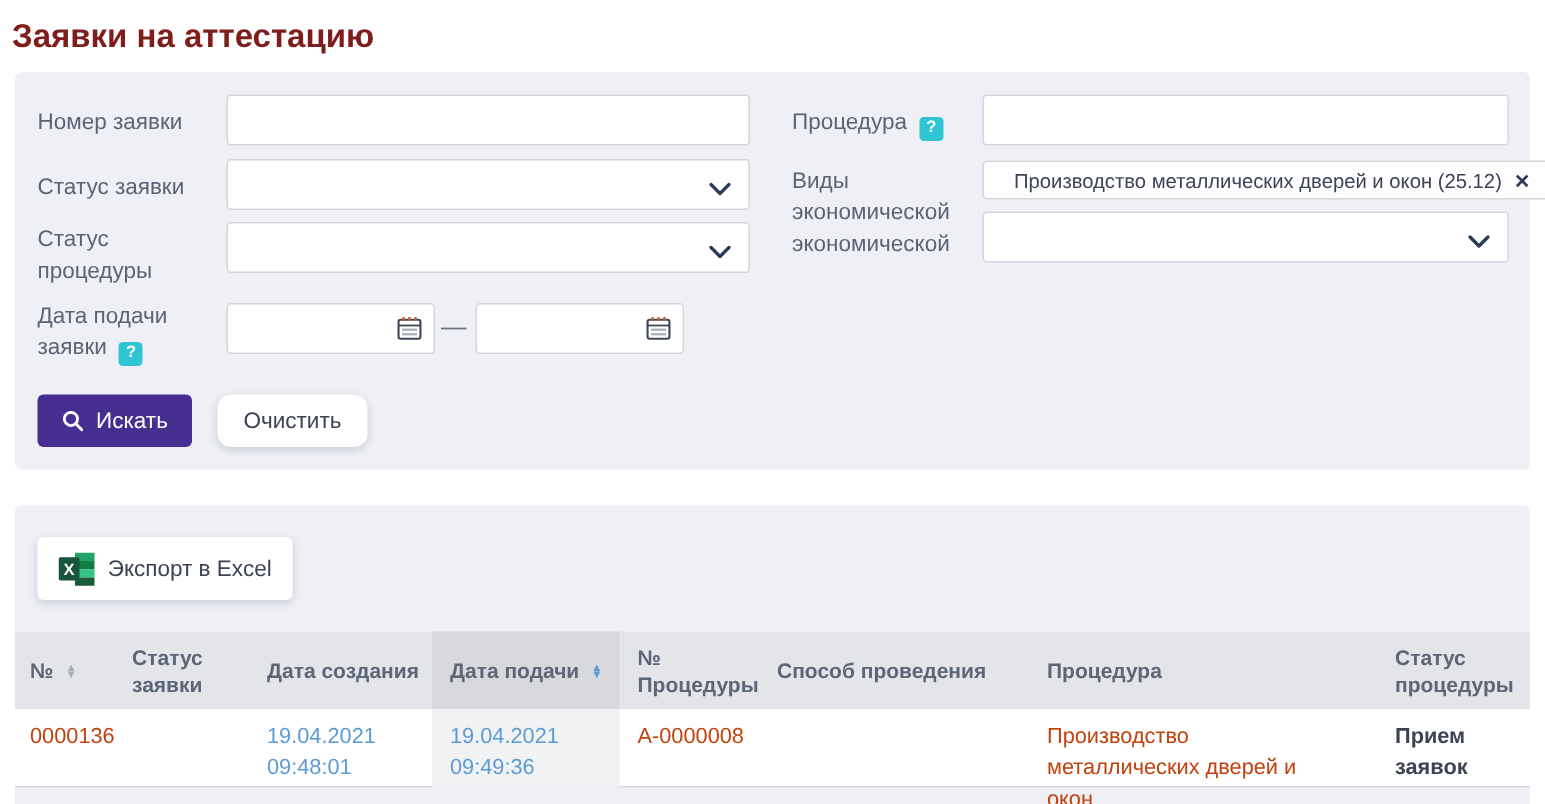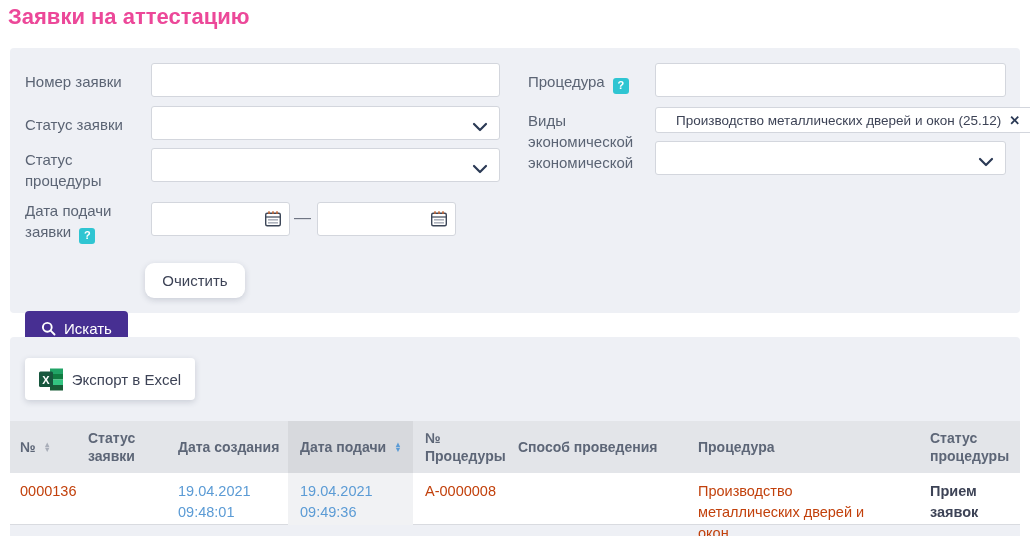--- a/index.html
+++ b/index.html
@@ -1,21 +1,21 @@
 <!DOCTYPE html>
 <html><head>
 <meta charset="utf-8">
 <style>
   * { margin:0; padding:0; box-sizing:border-box; }
   body { background:#fff; font-family:"Liberation Sans", sans-serif; }
   #app { position:relative; width:1030px; height:536px; background:#fff; overflow:hidden; color:#3d4356; }
 
   .abs { position:absolute; }
 
-  #page-title { left:8px; top:4px; font-size:22px; font-weight:bold; color:#ec4899; }
+  #page-title { left:8px; top:11px; font-size:22px; font-weight:bold; color:#7f1d1d; }
 
   
   .panel { left:10px; top:48px; width:1010px; height:265px; background:#eef0f5; border-radius:4px; }
   .flabel { font-size:15px; color:#5b6474; line-height:21px; }
   .tinput, .tselect {
     background:#fff; border:1px solid #d3d6dd; border-radius:3px; height:34px;
     font-size:14px; color:#3d4356; padding:0 10px; width:100%;
   }
   .field { position:absolute; }
   .chevron { position:absolute; right:12px; top:12px; pointer-events:none; }
@@ -29,21 +29,21 @@
     position:absolute; display:inline-flex; align-items:center; gap:8px;
     background:#fff; border:1px solid #d3d6dd; border-radius:3px;
     height:26px; padding:0 20px; font-size:13.5px; color:#3d4356; white-space:nowrap;
   }
   .tag .close { font-weight:bold; color:#2b3a55; font-size:13px; cursor:pointer; }
   .dash { position:absolute; font-size:17px; color:#6b7280; }
 
   .btn-primary {
     position:absolute; display:flex; align-items:center; justify-content:center; gap:8px;
     background:#472f92; color:#fff; border:none; border-radius:4px;
-    font-size:15px; font-family:inherit; cursor:pointer;margin-top:48px;
+    font-size:15px; font-family:inherit; cursor:pointer;
   }
   .btn-white {
     position:absolute; display:flex; align-items:center; justify-content:center; gap:8px;
     background:#fff; color:#3d4356; border:none; border-radius:4px;
     box-shadow:0 2px 6px rgba(40,50,80,.18); font-size:15px; font-family:inherit; cursor:pointer;
   }
 
   
   .section { left:10px; top:337px; width:1010px; height:199px; background:#eef0f5; border-radius:4px 4px 0 0; overflow:hidden; }
   .thead { position:absolute; left:0; top:84px; width:1010px; height:52px; background:#e3e5e9; }

